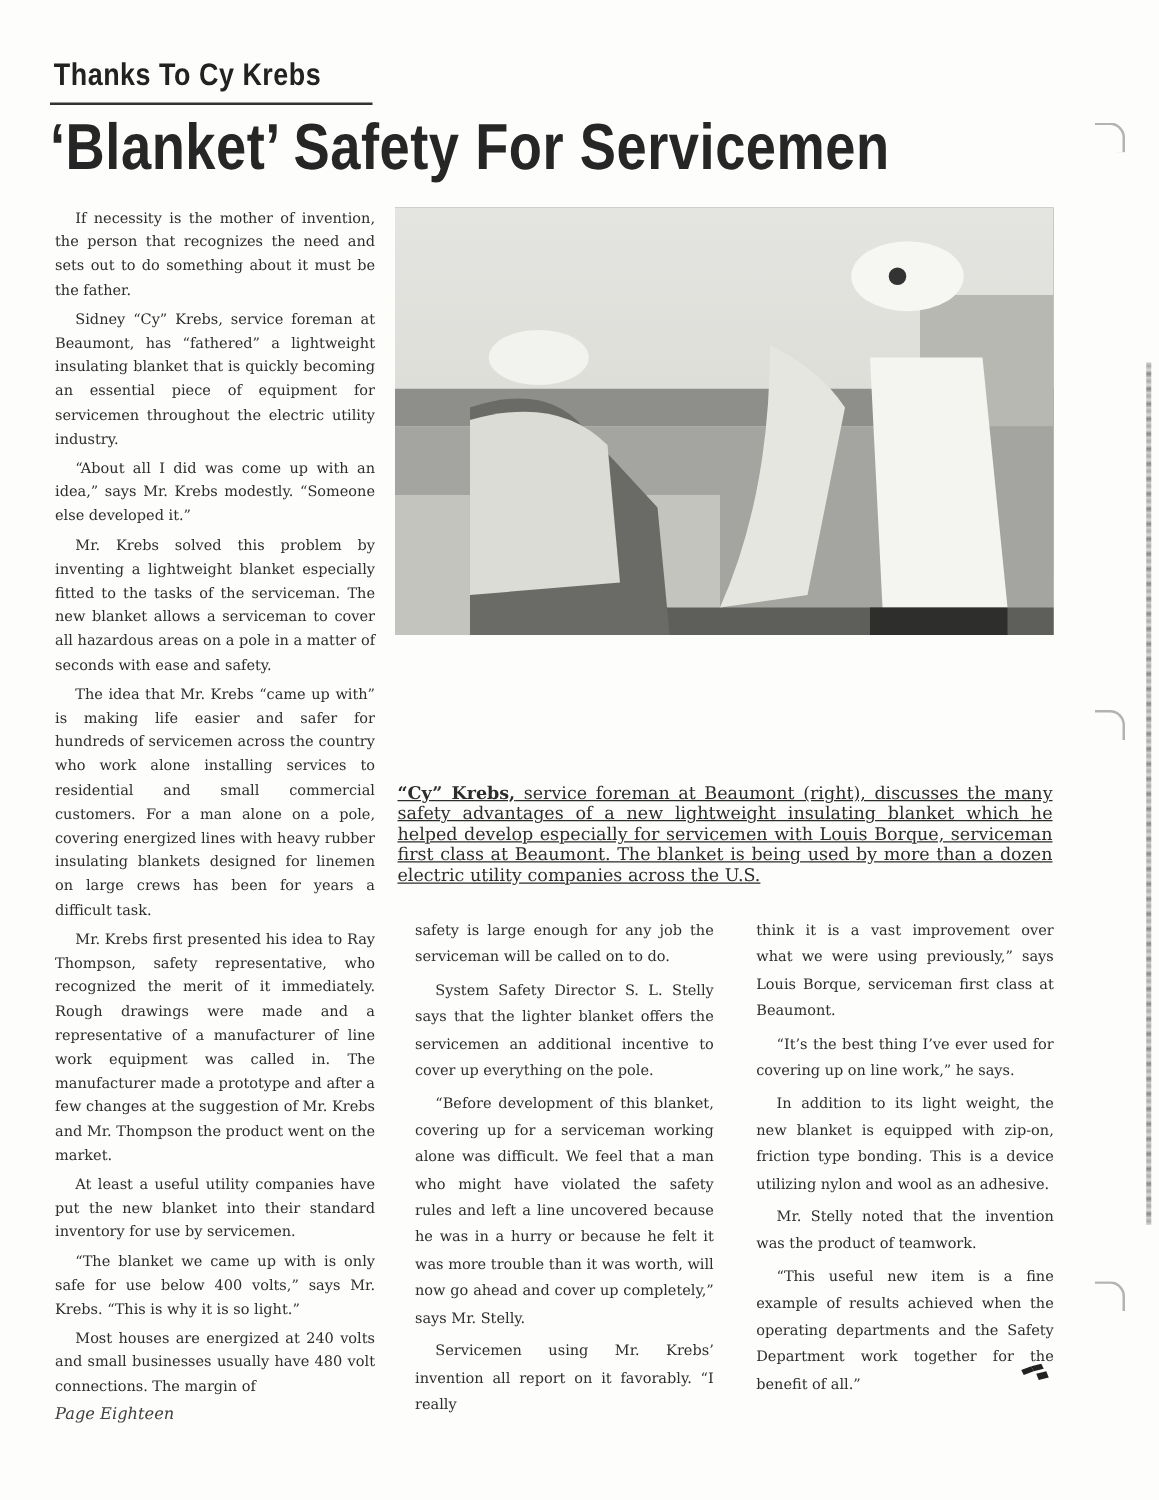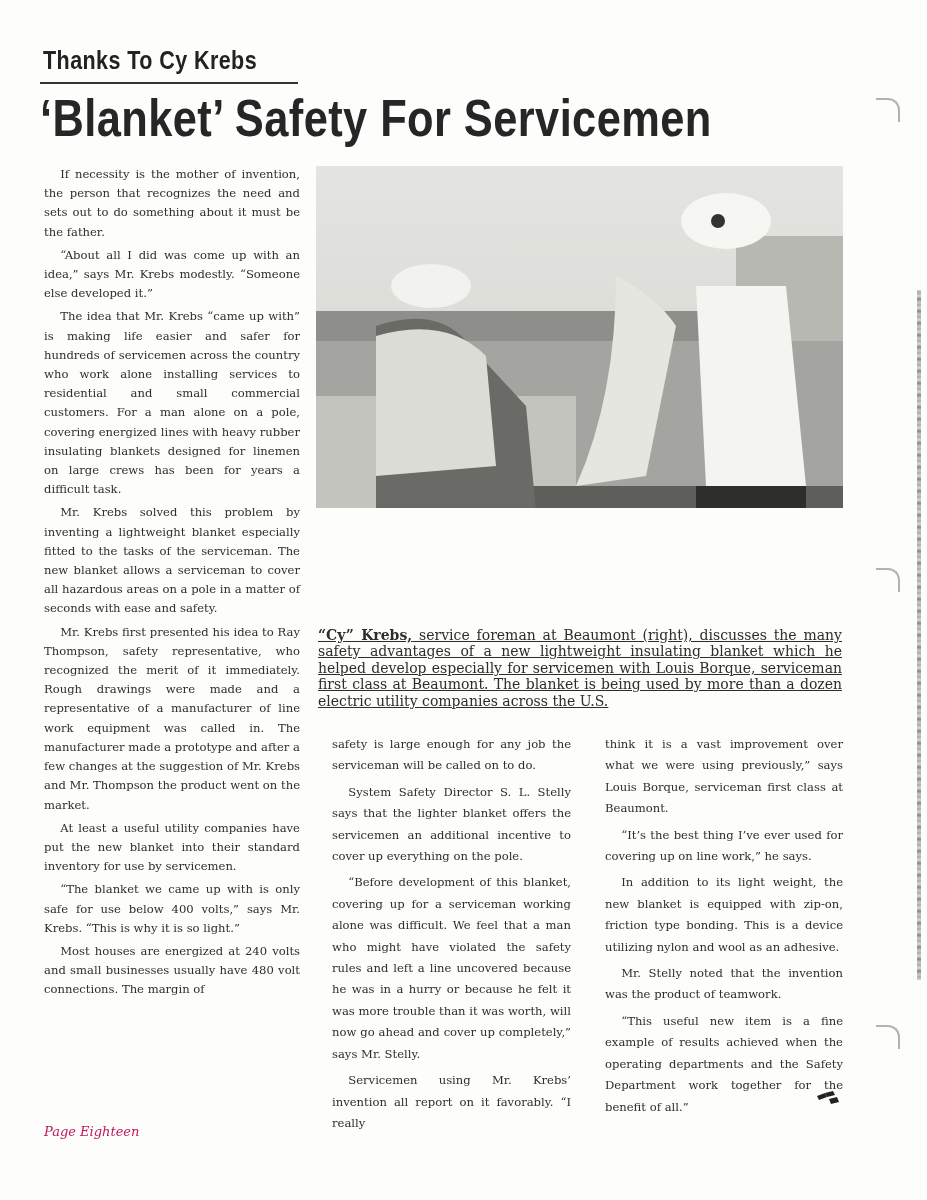--- a/index.html
+++ b/index.html
@@ -37,39 +37,40 @@
     position:absolute; left:316px; top:166px; width:527px; height:342px;
     background:#9a9a96; overflow:hidden;
   }
   .caption {
     position:absolute; left:318px; top:627px; width:524px;
     font-size:14px; line-height:16.4px; color:#2d2d2d; text-align:justify;text-decoration:underline;
   }
   .caption b { font-weight:bold; }
   .footer {
     position:absolute; left:44px; top:1124px;
-    font-family:"DejaVu Serif", serif; font-style:italic; font-size:13px; color:#be185d;
+    font-family:"DejaVu Serif", serif; font-style:italic; font-size:13px; color:#404040;
   }
   .end-mark { position:absolute; left:815px; top:1090px; width:26px; height:16px; }
   .hole { position:absolute; width:22px; height:22px; border-top:2px solid #777; border-right:2px solid #777; border-radius:0 50% 0 0; opacity:0.55; }
   .edge-strip { position:absolute; left:917px; top:290px; width:4px; height:690px;
     background:repeating-linear-gradient(to bottom,#bbb 0,#888 3px,#ccc 6px,#555 9px,#aaa 12px); opacity:0.7; }
 </style>
 </head>
 <body>
 
 <div class="kicker">Thanks To Cy Krebs</div>
 <div class="kicker-rule"></div>
 <div class="headline">‘Blanket’ Safety For Servicemen</div>
 
 <div class="col col1">
   <p>If necessity is the mother of invention, the person that recognizes the need and sets out to do something about it must be the father.</p>
+  <p>Sidney “Cy” Krebs, service foreman at Beaumont, has “fathered” a lightweight insulating blanket that is quickly becoming an essential piece of equipment for servicemen throughout the electric utility industry.</p>
   <p>“About all I did was come up with an idea,” says Mr. Krebs modestly. “Someone else developed it.”</p>
+  <p>Mr. Krebs solved this problem by inventing a lightweight blanket especially fitted to the tasks of the serviceman. The new blanket allows a serviceman to cover all hazardous areas on a pole in a matter of seconds with ease and safety.</p>
   <p>The idea that Mr. Krebs “came up with” is making life easier and safer for hundreds of servicemen across the country who work alone installing services to residential and small commercial customers. For a man alone on a pole, covering energized lines with heavy rubber insulating blankets designed for linemen on large crews has been for years a difficult task.</p>
-  <p>Mr. Krebs solved this problem by inventing a lightweight blanket especially fitted to the tasks of the serviceman. The new blanket allows a serviceman to cover all hazardous areas on a pole in a matter of seconds with ease and safety.</p>
   <p>Mr. Krebs first presented his idea to Ray Thompson, safety representative, who recognized the merit of it immediately. Rough drawings were made and a representative of a manufacturer of line work equipment was called in. The manufacturer made a prototype and after a few changes at the suggestion of Mr. Krebs and Mr. Thompson the product went on the market.</p>
   <p>At least a useful utility companies have put the new blanket into their standard inventory for use by servicemen.</p>
   <p>“The blanket we came up with is only safe for use below 400 volts,” says Mr. Krebs. “This is why it is so light.”</p>
   <p>Most houses are energized at 240 volts and small businesses usually have 480 volt connections. The margin of</p>
 </div>
 
 <div class="photo">
   <svg width="527" height="450" viewBox="0 0 527 450">
     <defs>
       <linearGradient id="sky" x1="0" y1="0" x2="0" y2="1">

